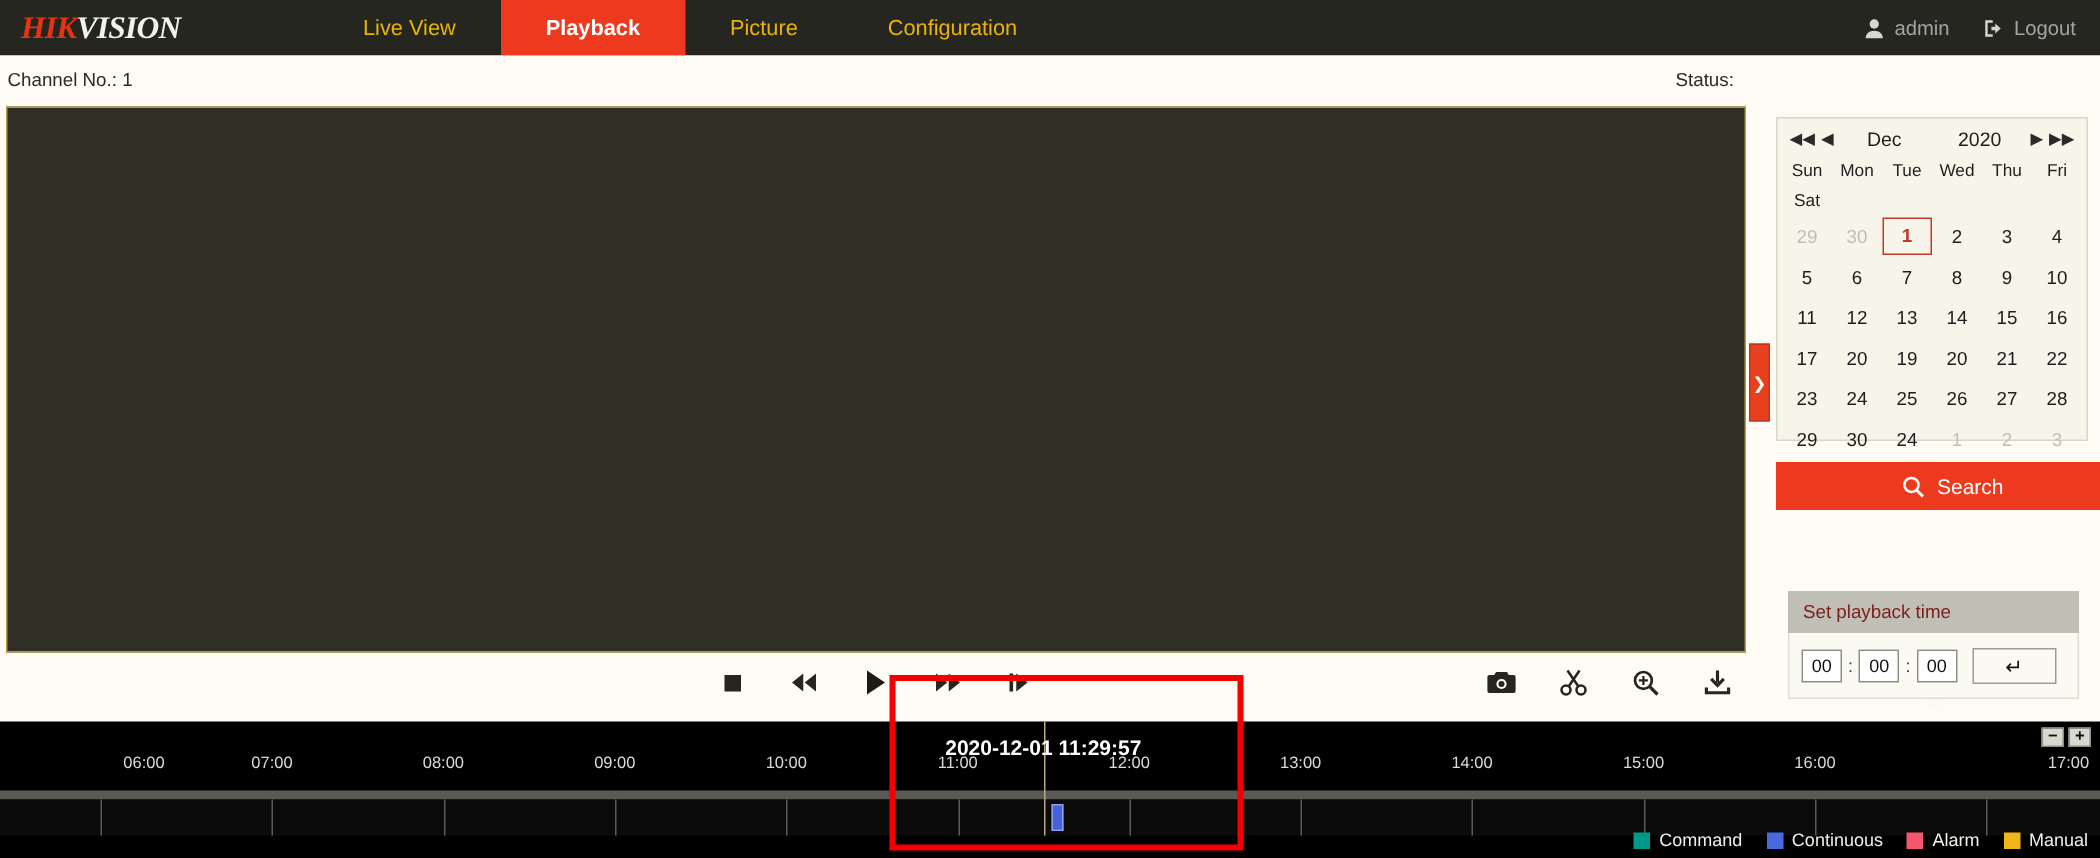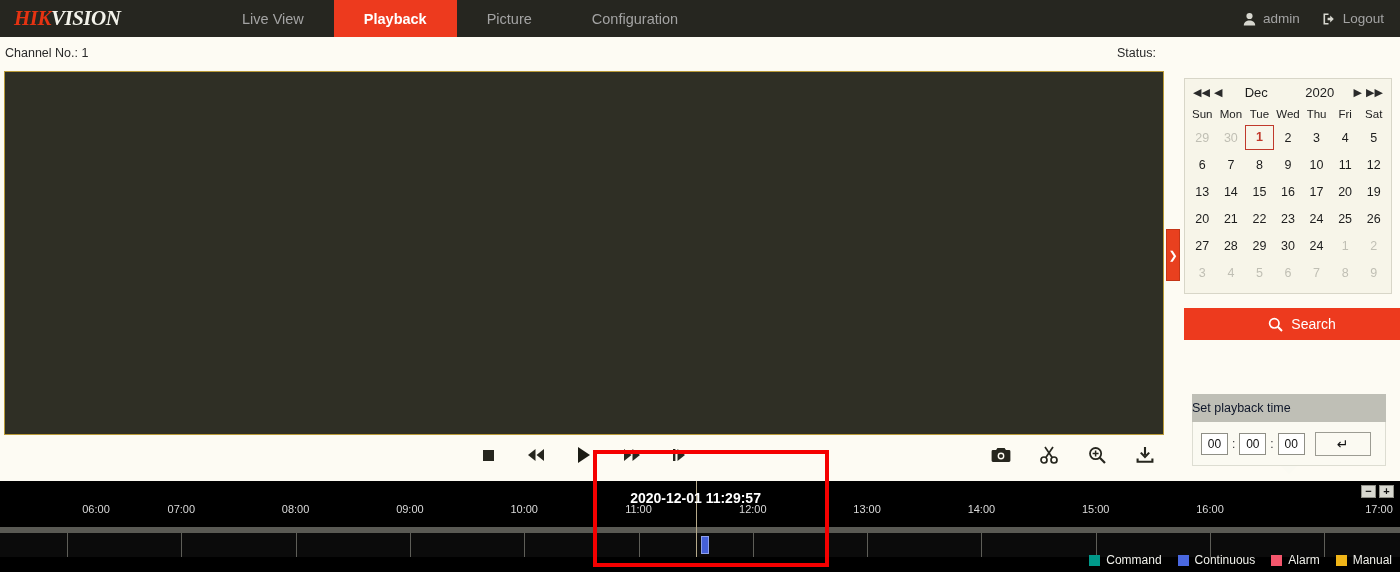--- a/index.html
+++ b/index.html
@@ -32,21 +32,21 @@
     color: #e8e8e0;
     user-select: none;
   }
   .logo .hik { color: #e63312; }
   .logo .vis { color: #f2f2ea; }
   .nav { display: flex; align-items: stretch; }
   .nav-item {
     display: flex; align-items: center; justify-content: center;
     padding: 0 30px;
     font-size: 14.5px;
-    color: #a3a3a3;
+    color: #eab308;
     cursor: pointer;
     white-space: nowrap;
   }
   .nav-item.active {
     background: #ed3a1e;
     color: #ffffff;
     font-weight: bold;
   }
   .topright {
     margin-left: auto;
@@ -186,21 +186,21 @@
   .cal-head {
     height: 26px;
     display: flex; align-items: center;
     padding: 0 6px;
   }
   .cal-nav { cursor: pointer; color: #2a2a2a; font-size: 11px; padding: 0 2px; }
   .cal-mon { flex: 1; text-align: center; font-size: 13px; }
   .cal-yr  { flex: 1; text-align: center; font-size: 13px; }
   .cal-grid {
     display: grid;
-    grid-template-columns: repeat(7, 1fr);
+    grid-template-columns: repeat(6, 1fr);
     padding: 0 3px;
   }
   .cal-dow {
     text-align: center; font-size: 11.5px;
     padding: 3px 0 5px 0; color: #222;
   }
   .cal-day {
     text-align: center; font-size: 12.5px;
     height: 27px; line-height: 27px;
     cursor: pointer; color: #1d1d1d;
@@ -217,22 +217,22 @@
     background: #ed3a1e;
     color: #fff; font-size: 14px;
     display: flex; align-items: center; justify-content: center; gap: 8px;
     cursor: pointer;
   }
   .setplay {
     position: absolute; left: 1192px; top: 394px;
     width: 194px;
   }
   .setplay-head {
-    height: 28px; background: #bfbfb6; color: #0f172a;
-    font-size: 12.5px; display: flex; align-items: center; 
+    height: 28px; background: #bfbfb6; color: #7f1d1d;
+    font-size: 12.5px; display: flex; align-items: center; padding-left: 10px;
   }
   .setplay-body {
     height: 44px; background: #fbfaf2;
     border: 1px solid #ddddd2; border-top: none;
     display: flex; align-items: center; gap: 4px; padding: 0 8px;
   }
   .tnum {
     width: 27px; height: 22px;
     border: 1px solid #8f8f86; background: #fff;
     font-size: 12px; text-align: center; color: #111;

